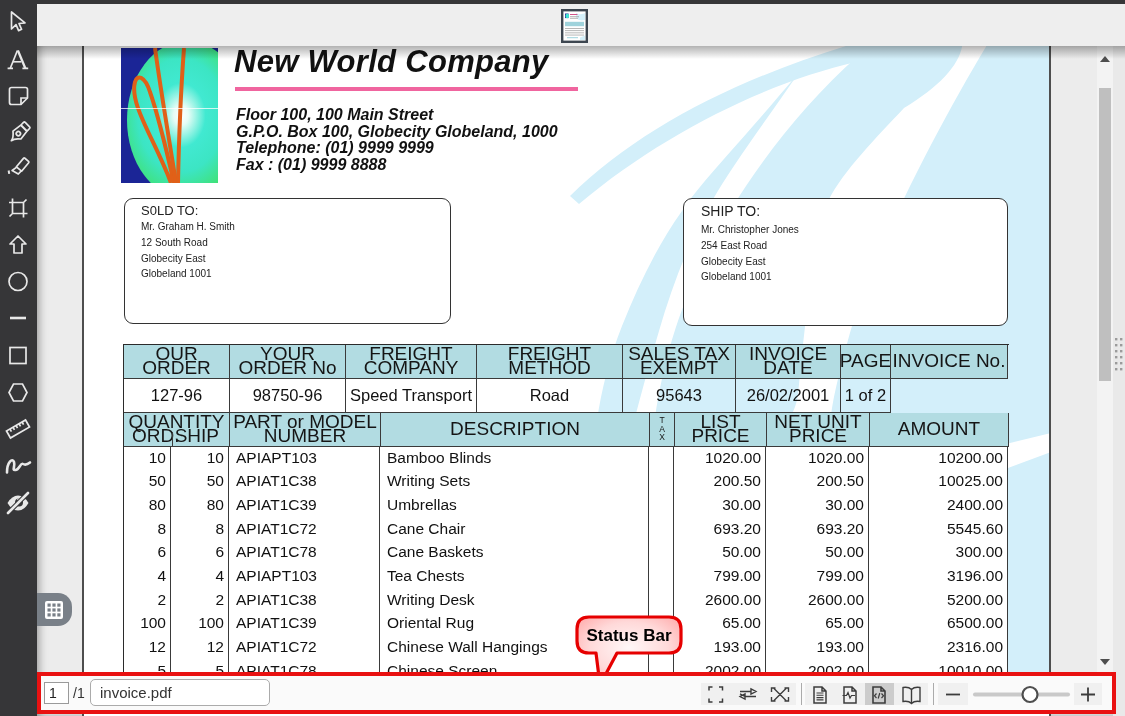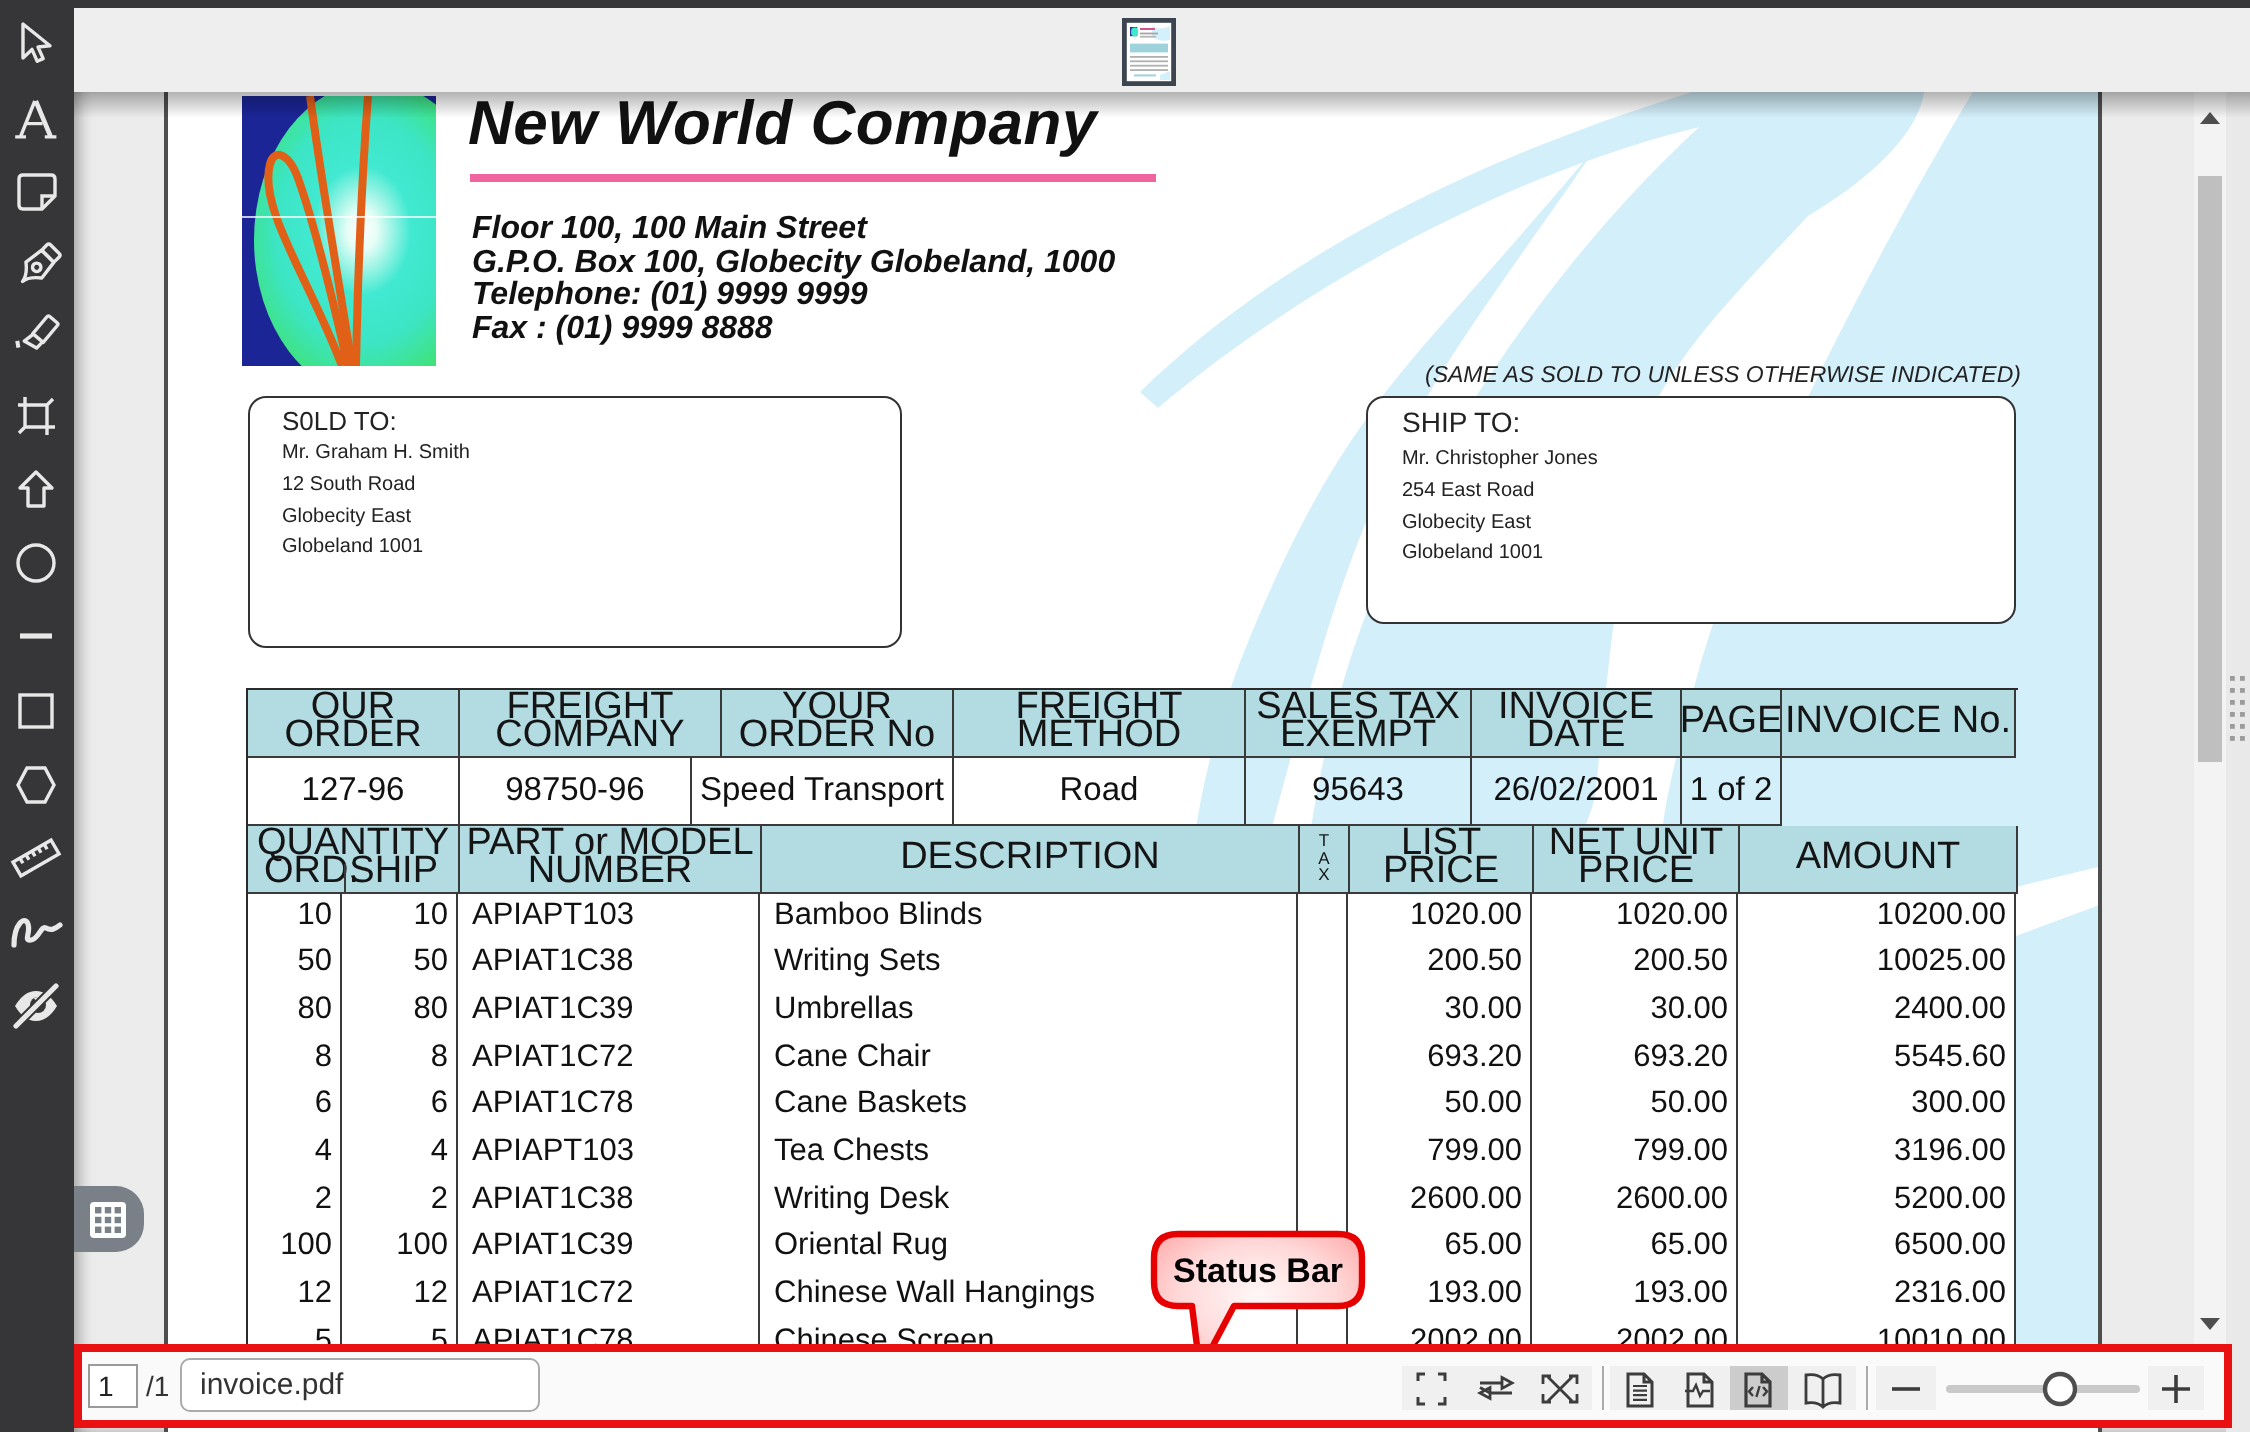--- a/index.html
+++ b/index.html
@@ -30,21 +30,21 @@
 .tile { position:absolute; top:683px; height:22px; background:#f0f0f0; z-index:41; }
 .sep { position:absolute; top:683px; width:1px; height:22px; background:#ababab; z-index:41; }
 
 
 .pc { position:absolute; z-index:2; }
 #title { left:234px; top:44px; font:italic bold 31px "Liberation Sans",sans-serif; color:#111; letter-spacing:0.3px; white-space:nowrap; z-index:2;}
 #pinkrule { left:235px; top:87px; width:343px; height:4px; background:#f0659f; z-index:2;}
 #addr { left:236px; top:107px; font:italic bold 16px "Liberation Sans",sans-serif; color:#111; line-height:16.5px; white-space:nowrap; z-index:2;}
 .bx { position:absolute; border:1.4px solid #333; border-radius:9px; background:#fff; z-index:2; }
 #soldbox { left:124px; top:198px; width:327px; height:126px; }
-#shipbox { left:683px; top:198px; width:325px; height:114px; }
+#shipbox { left:683px; top:198px; width:325px; height:128px; }
 .bxlabel { font-size:13px; color:#222; }
 .bxtext { font-size:10px; color:#222; line-height:15.8px; }
 #shipnote { left:699px; top:182px; width:325px; text-align:center; font:italic 11.5px "Liberation Sans",sans-serif; color:#222; z-index:2; white-space:nowrap;}
 
 
 #tbl { left:123px; top:344px; width:886px; border-left:1.5px solid #2b2b2b; border-top:1.5px solid #2b2b2b; z-index:2; }
 .trow { display:flex; }
 .td { border-right:1px solid #3a3a3a; border-bottom:1px solid #3a3a3a; overflow:hidden; }
 .hdr { background:#b2dce2; font-size:19px; color:#151515; display:flex; align-items:center; justify-content:center; text-align:center; line-height:14.5px; }
 .val { font-size:16.5px; color:#111; display:flex; align-items:center; justify-content:center; }
@@ -97,31 +97,30 @@
   </svg>
 
   <div class="abs" id="title">New World Company</div>
   <div class="abs" id="pinkrule"></div>
   <div class="abs" id="addr">Floor 100, 100 Main Street<br>G.P.O. Box 100, Globecity Globeland, 1000<br>Telephone: (01) 9999 9999<br>Fax : (01) 9999 8888</div>
 
   <div class="bx" id="soldbox">
     <div style="padding:4px 0 0 16px;" class="bxlabel">S0LD TO:</div>
     <div style="padding:1px 0 0 16px;" class="bxtext">Mr. Graham H. Smith<br>12 South Road<br>Globecity East<br>Globeland 1001</div>
   </div>
-  <div class="abs" id="shipnote">(SAME AS SOLD TO UNLESS OTHERWISE INDICATED)</div>
   <div class="bx" id="shipbox">
     <div style="padding:4px 0 0 17px; font-size:14px;" class="bxlabel">SHIP TO:</div>
     <div style="padding:3px 0 0 17px;" class="bxtext">Mr. Christopher Jones<br>254 East Road<br>Globecity East<br>Globeland 1001</div>
   </div>
 
   <div class="abs" id="tbl">
     <div class="trow" style="height:33.5px;">
       <div class="td hdr" style="width:106px;">OUR ORDER</div>
+      <div class="td hdr" style="width:116px;">YOUR ORDER No</div>
       <div class="td hdr" style="width:131px;">FREIGHT COMPANY</div>
-      <div class="td hdr" style="width:116px;">YOUR ORDER No</div>
       <div class="td hdr" style="width:146px;">FREIGHT METHOD</div>
       <div class="td hdr" style="width:113px;">SALES TAX<br>EXEMPT</div>
       <div class="td hdr" style="width:105px;">INVOICE DATE</div>
       <div class="td hdr" style="width:50px;">PAGE</div>
       <div class="td hdr" style="width:117px;">INVOICE No.</div>
     </div>
     <div class="trow" style="height:34px;">
       <div class="td val" style="width:106px;">127-96</div>
       <div class="td val" style="width:116px;">98750-96</div>
       <div class="td val" style="width:131px;">Speed Transport</div>

